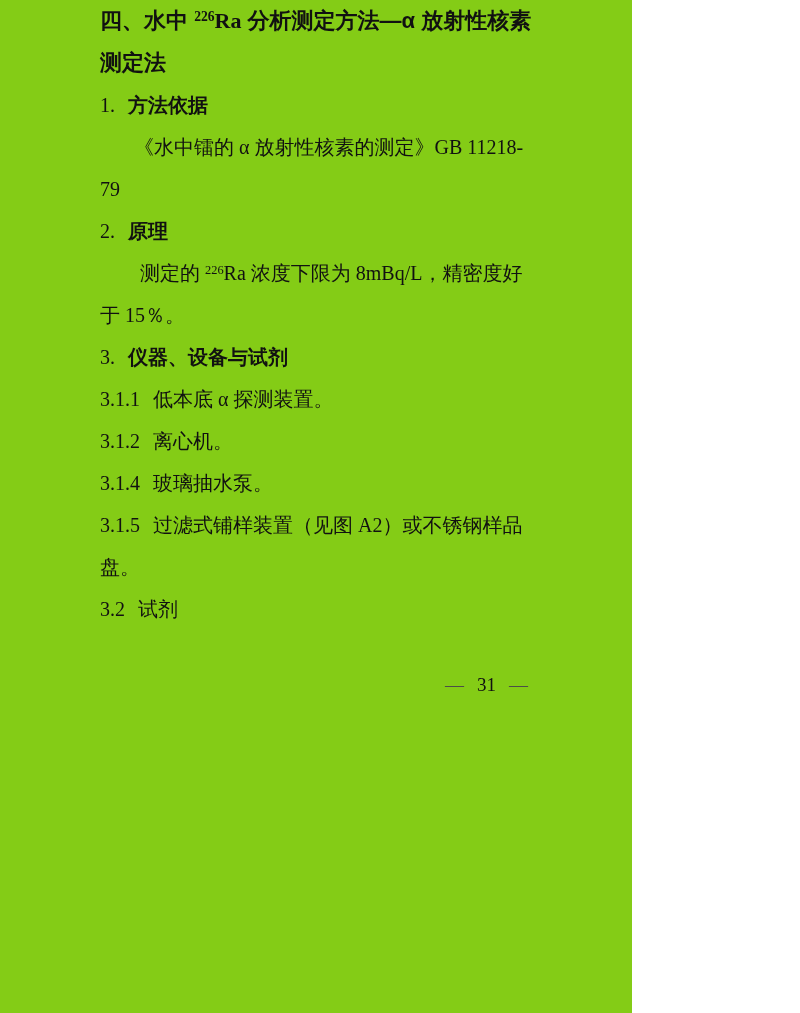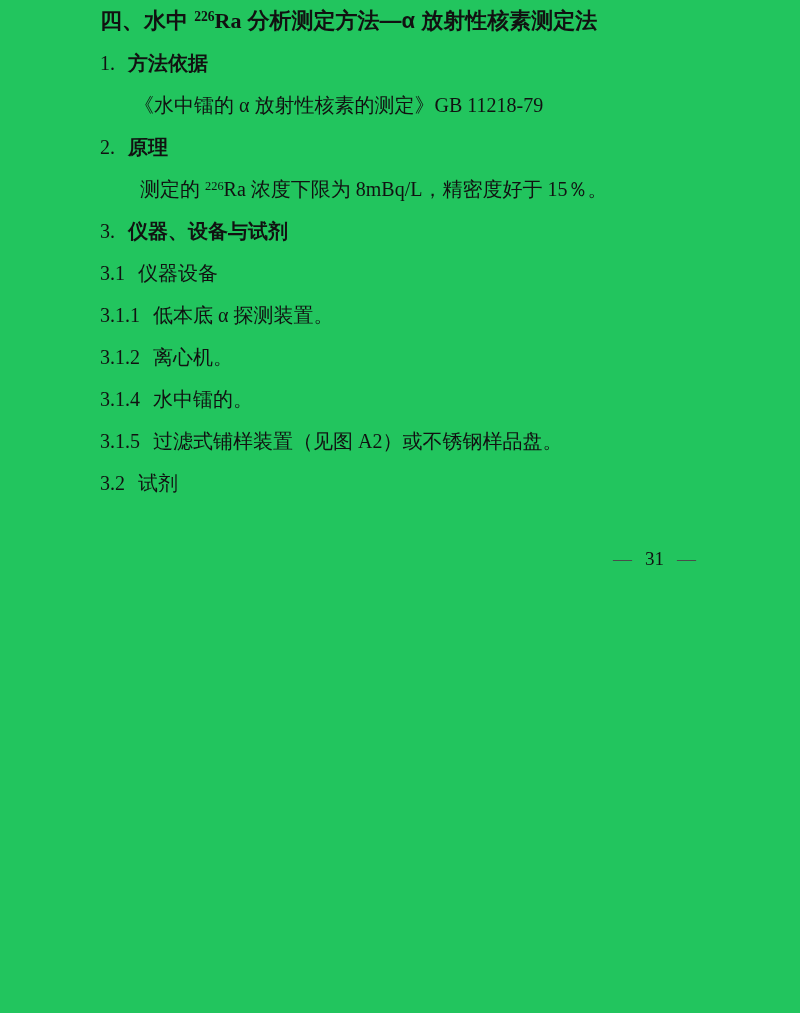--- a/index.html
+++ b/index.html
@@ -10,24 +10,24 @@
   body {
     width: 800px;
     height: 1013px;
     font-family: "Liberation Serif", "DejaVu Serif", serif;
     color: #111111;
     position: relative;
     overflow: hidden;
   }
   .page {
     box-sizing: border-box;
-    width: 800px;
+    width: 632px;
     height: 1013px;
     padding: 0 100px 12px 100px;
-    background: #22c55e;
+    background: #84cc16;
   }
   .line, p, h1, h2 {
     margin: 0;
     font-size: 20px;
     line-height: 42px;
     font-weight: normal;
   }
   h1.doc-title {
     font-size: 22px;
   }
@@ -93,28 +93,27 @@
 
   <p class="ref-par">《水中镭的 α 放射性核素的测定》GB 11218-79</p>
 
   <h2><span class="heading-num">2.</span><span class="cjk-bold">原理</span></h2>
 
 
   <p class="note-par"><span>测定的 </span><sup class="iso">226</sup><span>Ra 浓度下限为 8mBq/L，精密度好于 15％。</span></p>
 
   <h2><span class="heading-num">3.</span><span class="cjk-bold">仪器、设备与试剂</span></h2>
 
-  <p class="line"><span class="item-num">3.1</span><span>仪器设备</span></p>
 
   <p class="line"><span class="item-num">3.1.1</span><span>低本底 α 探测装置。</span></p>
 
   <p class="line"><span class="item-num">3.1.2</span><span>离心机。</span></p>
 
 
-  <p class="line"><span class="item-num">3.1.4</span><span>水中镭的。</span></p>
+  <p class="line"><span class="item-num">3.1.4</span><span>玻璃抽水泵。</span></p>
 
   <p class="line"><span class="item-num">3.1.5</span><span>过滤式铺样装置（见图 A2）或不锈钢样品盘。</span></p>
 
   <p class="line"><span class="item-num">3.2</span><span>试剂</span></p>
 
 
   <div class="footer">
       <span class="dash">—</span>
       <span class="page-num">31</span>
       <span class="dash">—</span>

